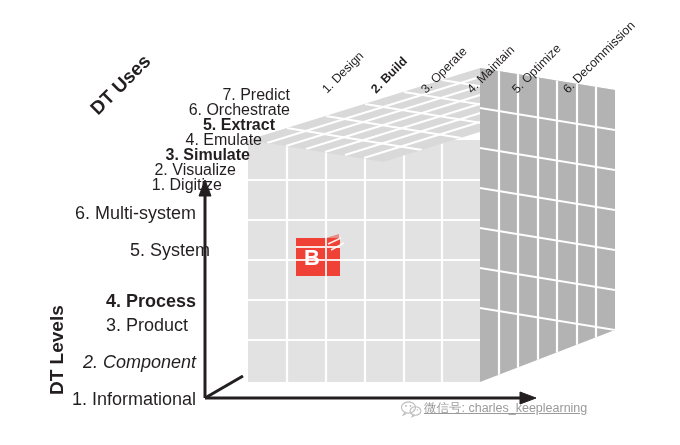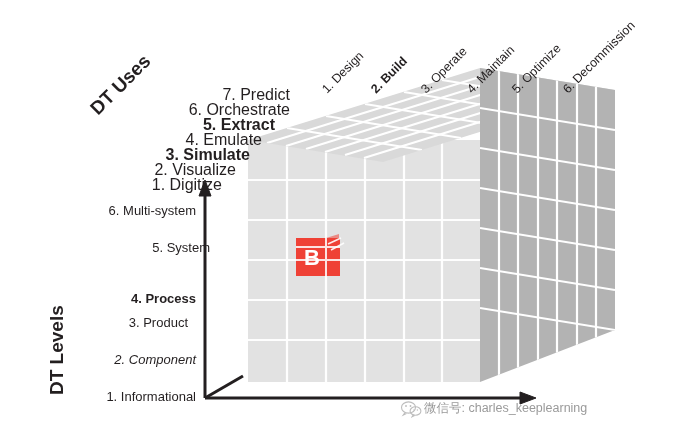--- a/index.html
+++ b/index.html
@@ -40,30 +40,30 @@
 
   
   .use{
     font-size:16px;
     transform:translateX(-100%);
   }
   .use.bold{font-weight:bold;}
 
   
   .level{
-    font-size:13px;
+    font-size:18px;
     text-align:right;
     transform:translateX(-100%);
   }
   .level.bold{font-weight:bold;}
 
   
   .watermark{
     position:absolute;left:424px;top:400px;
-    font-size:12.5px;color:#9a9a9a;white-space:nowrap;
+    font-size:12.5px;color:#9a9a9a;white-space:nowrap;text-decoration:underline;
   }
   .wm-icon{position:absolute;left:400px;top:400px;}
 </style>
 </head>
 <body>
 
 <div id="stage">
 
   <svg class="layer" viewBox="0 0 680 445">
     <defs>

